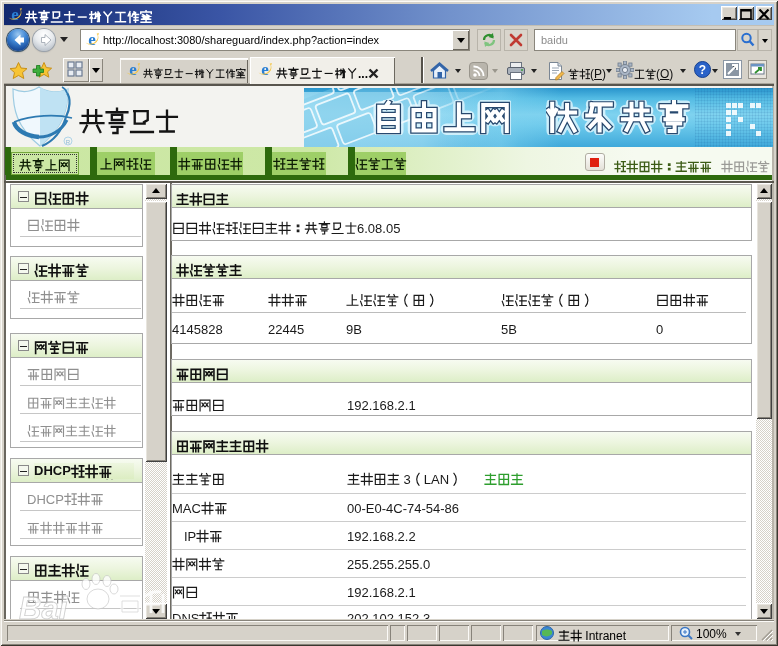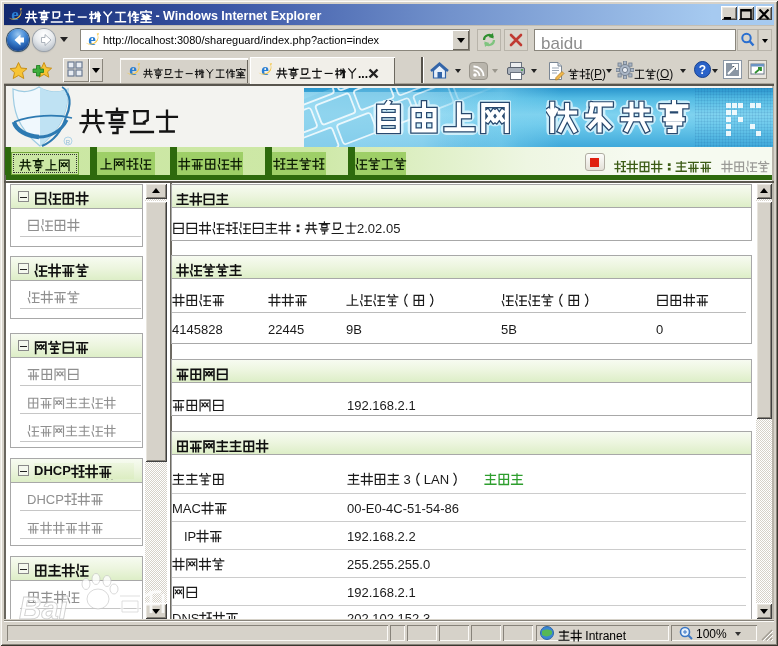--- a/index.html
+++ b/index.html
@@ -31,21 +31,21 @@
       </g>
       <g transform="translate(89.2,0.8) scale(0.1250)">
         <path d="M14,14 H86 M50,14 V86 M10,88 H90" fill="none" stroke="#fff" stroke-width="12" stroke-linecap="square"></path>
       </g>
       <g transform="translate(102.0,0.8) scale(0.1250)">
         <path d="M24,8 L10,40 M24,22 V94 M48,24 L40,44 M56,8 V22 M52,30 H92 M68,14 V92 M56,54 H88 M56,76 H88" fill="none" stroke="#fff" stroke-width="12" stroke-linecap="square"></path>
       </g>
       <g transform="translate(114.8,0.8) scale(0.1250)">
         <path d="M50,0 V8 M8,10 H92 M8,10 V22 M92,10 V22 M24,30 L44,42 M20,44 H80 L56,30 M50,44 V66 M28,56 H72 M14,68 H86 M50,68 V90 M10,92 H90" fill="none" stroke="#fff" stroke-width="12" stroke-linecap="square"></path>
       </g>
-    </svg><span style="color:#fff;font-weight:bold;font-size:12.5px;vertical-align:middle"> - Windows Internet Explorer</span></div>
+    </svg></div>
 <div style="position:absolute;left:721px;top:6px;width:16px;height:14px;background:#d6d2c9;box-shadow:inset 1px 1px 0 #fff,inset -1px -1px 0 #404040,inset 2px 2px 0 #e8e5de,inset -2px -2px 0 #87837a;text-align:center"><svg width="14" height="11" style="margin-top:1px">
       <rect x="2" y="8" width="7" height="2.6" fill="#000"></rect>
     </svg></div>
 <div style="position:absolute;left:738px;top:6px;width:16px;height:14px;background:#d6d2c9;box-shadow:inset 1px 1px 0 #fff,inset -1px -1px 0 #404040,inset 2px 2px 0 #e8e5de,inset -2px -2px 0 #87837a;text-align:center"><svg width="14" height="11" style="margin-top:1px">
       <rect x="2" y="0.5" width="10" height="9.5" fill="none" stroke="#000" stroke-width="1.6"></rect>
       <rect x="2" y="0.5" width="10" height="2" fill="#000"></rect>
     </svg></div>
 <div style="position:absolute;left:756px;top:6px;width:16px;height:14px;background:#d6d2c9;box-shadow:inset 1px 1px 0 #fff,inset -1px -1px 0 #404040,inset 2px 2px 0 #e8e5de,inset -2px -2px 0 #87837a;text-align:center"><svg width="14" height="11" style="margin-top:1px">
       <path d="M2.5,0.5 L11.5,10 M11.5,0.5 L2.5,10" stroke="#000" stroke-width="2.2"></path>
     </svg></div>
@@ -70,21 +70,21 @@
 <div style="position:absolute;left:477px;top:29px;width:24px;height:22px;background:#d9d5cc;border:1px solid #b8b4aa"><svg width="22" height="20">
       <path d="M6,10 A5,5 0 0 1 15,7" fill="none" stroke="#2e8f2e" stroke-width="2.2"></path>
       <path d="M15,3 L15.6,8.4 L10.5,7 Z" fill="#2e8f2e"></path>
       <path d="M16,10 A5,5 0 0 1 7,13" fill="none" stroke="#7fc47f" stroke-width="2.2"></path>
       <path d="M7,17 L6.4,11.6 L11.5,13 Z" fill="#7fc47f"></path>
     </svg></div>
 <div style="position:absolute;left:504px;top:29px;width:24px;height:22px;background:#d9d5cc;border:1px solid #b8b4aa"><svg width="22" height="20">
       <path d="M6,5 L16,15 M16,5 L6,15" stroke="#c03a32" stroke-width="2.6" stroke-linecap="round"></path>
     </svg></div>
 <div style="position:absolute;left:534px;top:29px;width:202px;height:22px;background:#fff;border:1px solid #8a867c"></div>
-<div style="position:absolute;left:541px;top:34px;font-size:17px;color:#8c8c8c">baidu</div>
+<div style="position:absolute;left:541px;top:34px;font-size:11px;color:#8c8c8c">baidu</div>
 <div style="position:absolute;left:737px;top:29px;width:21px;height:22px;background:#d9d5cc;border:1px solid #b8b4aa"><svg width="19" height="20">
       <circle cx="8.5" cy="8" r="4.2" fill="none" stroke="#2a6fd0" stroke-width="2"></circle>
       <path d="M11.5,11 L15.5,15.5" stroke="#2a6fd0" stroke-width="2.4"></path>
     </svg></div>
 <div style="position:absolute;left:758px;top:29px;width:14px;height:22px;background:#d9d5cc;border:1px solid #b8b4aa">
     <div style="margin:9px auto 0;width:0;height:0;border-left:3.5px solid transparent;border-right:3.5px solid transparent;border-top:4px solid #000"></div>
   </div>
 <div style="position:absolute;left:4px;top:56px;width:770px;height:28px;background:#d6d2c9;box-shadow:inset 0 -1px 0 #a9a59b"></div>
 <div style="position:absolute;left:9px;top:61px;width:19px;height:19px"><svg width="19" height="19">
       <path d="M9.5,1.5 L12,7 L18,7.6 L13.5,11.6 L14.8,17.5 L9.5,14.4 L4.2,17.5 L5.5,11.6 L1,7.6 L7,7 Z" fill="#f7c435" stroke="#c89018" stroke-width="1"></path>
@@ -823,21 +823,21 @@
       </g>
       <g transform="translate(145.9,0.8) scale(0.1300)">
         <path d="M50,0 V10 M10,14 H90 M30,24 H70 V44 H30 Z M22,56 H78 M30,70 H70 M52,70 V94 M36,94 H52" fill="none" stroke="#1a1a1a" stroke-width="9" stroke-linecap="square"></path>
       </g>
       <g transform="translate(159.1,0.8) scale(0.1300)">
         <path d="M20,10 H72 M22,10 V58 M72,10 V44 L58,52 M22,58 H60 M8,90 H92" fill="none" stroke="#1a1a1a" stroke-width="9" stroke-linecap="square"></path>
       </g>
       <g transform="translate(172.4,0.8) scale(0.1300)">
         <path d="M50,8 V86 M12,32 H88 M24,88 H76" fill="none" stroke="#1a1a1a" stroke-width="9" stroke-linecap="square"></path>
       </g>
-    </svg><span style="font-size:13px;color:#1a1a1a;vertical-align:middle">2.02.05</span></div>
+    </svg><span style="font-size:13px;color:#1a1a1a;vertical-align:middle">6.08.05</span></div>
 <div style="position:absolute;left:171px;top:255px;width:581px;height:89px;background:#fff;border:1px solid #a8a8a8"></div>
 <div style="position:absolute;left:172px;top:256px;width:579px;height:23px;background:linear-gradient(180deg,#f7fbf1 0%,#ecf5de 50%,#ddeec7 100%);border-bottom:1px solid #a8a8a8"></div>
 <div style="position:absolute;left:176px;top:261px"><svg width="66" height="15" style="vertical-align:middle">
       <g transform="translate(0.0,0.8) scale(0.1300)">
         <path d="M32,4 V94 M68,4 V94 M8,30 H92 M8,66 H92" fill="none" stroke="#101010" stroke-width="12" stroke-linecap="square"></path>
       </g>
       <g transform="translate(13.3,0.8) scale(0.1300)">
         <path d="M20,6 V44 M10,58 L22,92 M42,18 H92 M58,18 V90 M42,54 H92 M42,90 H92" fill="none" stroke="#101010" stroke-width="12" stroke-linecap="square"></path>
       </g>
       <g transform="translate(26.5,0.8) scale(0.1300)">
@@ -1050,21 +1050,21 @@
 <div style="position:absolute;left:172px;top:577px;width:574px;height:1px;background:#cccccc"></div>
 <div style="position:absolute;left:172px;top:605px;width:574px;height:1px;background:#cccccc"></div>
 <div style="position:absolute;left:172px;top:499px;white-space:nowrap"><span style="font-size:13px;color:#1a1a1a;vertical-align:middle">MAC</span><svg width="26" height="15" style="vertical-align:middle">
       <g transform="translate(0.0,0.8) scale(0.1300)">
         <path d="M32,4 V94 M68,4 V94 M8,30 H92 M8,66 H92" fill="none" stroke="#1a1a1a" stroke-width="9" stroke-linecap="square"></path>
       </g>
       <g transform="translate(13.3,0.8) scale(0.1300)">
         <path d="M10,14 H90 M30,36 V92 M70,36 V92 M12,64 H88 M50,14 V92" fill="none" stroke="#1a1a1a" stroke-width="9" stroke-linecap="square"></path>
       </g>
     </svg></div>
-<div style="position:absolute;left:347px;top:499px;white-space:nowrap"><span style="font-size:13px;color:#1a1a1a;vertical-align:middle">00-E0-4C-51-54-86</span></div>
+<div style="position:absolute;left:347px;top:499px;white-space:nowrap"><span style="font-size:13px;color:#1a1a1a;vertical-align:middle">00-E0-4C-74-54-86</span></div>
 <div style="position:absolute;left:184px;top:527px;white-space:nowrap"><span style="font-size:13px;color:#1a1a1a;vertical-align:middle">IP</span><svg width="26" height="15" style="vertical-align:middle">
       <g transform="translate(0.0,0.8) scale(0.1300)">
         <path d="M32,4 V94 M68,4 V94 M8,30 H92 M8,66 H92" fill="none" stroke="#1a1a1a" stroke-width="9" stroke-linecap="square"></path>
       </g>
       <g transform="translate(13.3,0.8) scale(0.1300)">
         <path d="M10,14 H90 M30,36 V92 M70,36 V92 M12,64 H88 M50,14 V92" fill="none" stroke="#1a1a1a" stroke-width="9" stroke-linecap="square"></path>
       </g>
     </svg></div>
 <div style="position:absolute;left:347px;top:527px;white-space:nowrap"><span style="font-size:13px;color:#1a1a1a;vertical-align:middle">192.168.2.2</span></div>
 <div style="position:absolute;left:172px;top:555px;white-space:nowrap"><svg width="53" height="15" style="vertical-align:middle">

